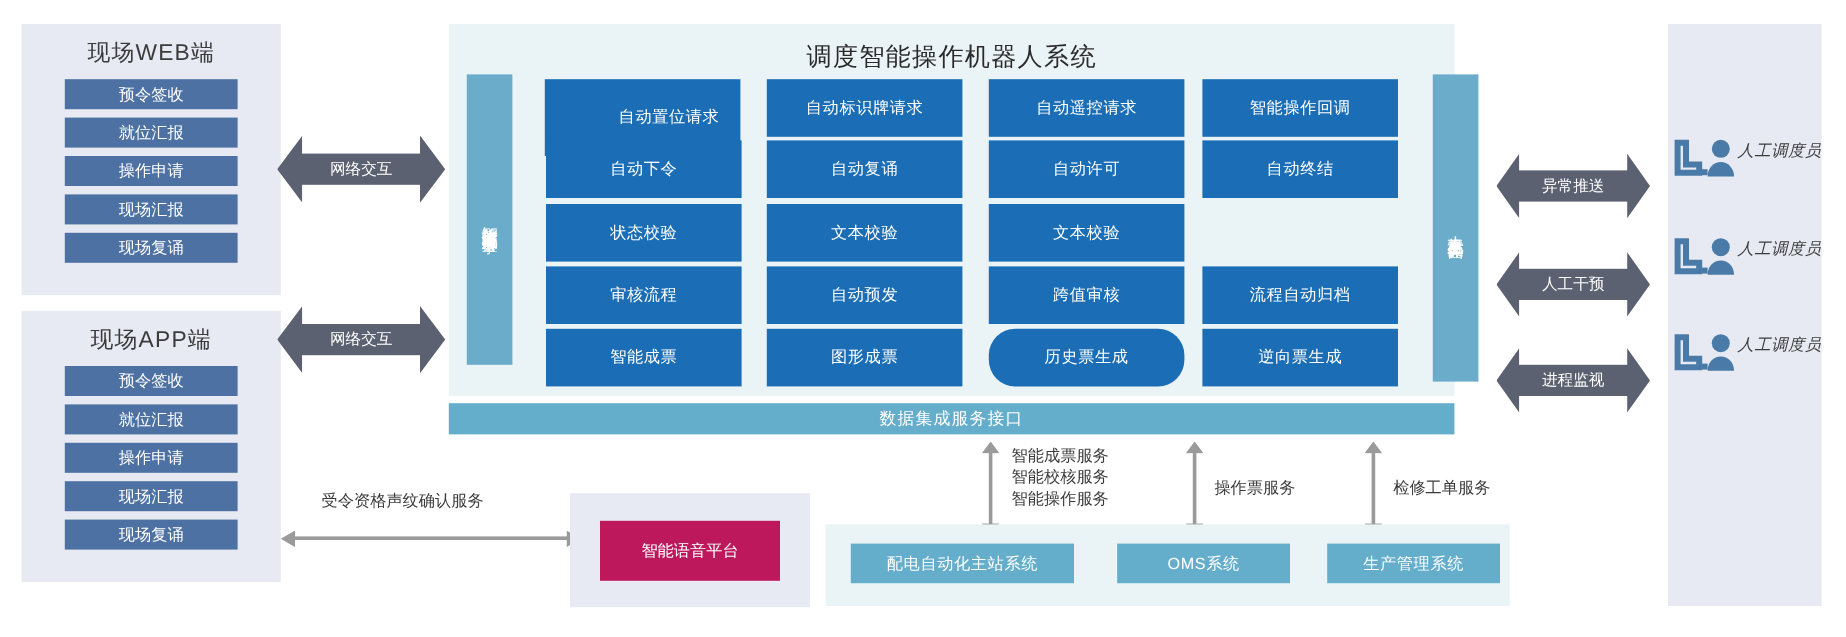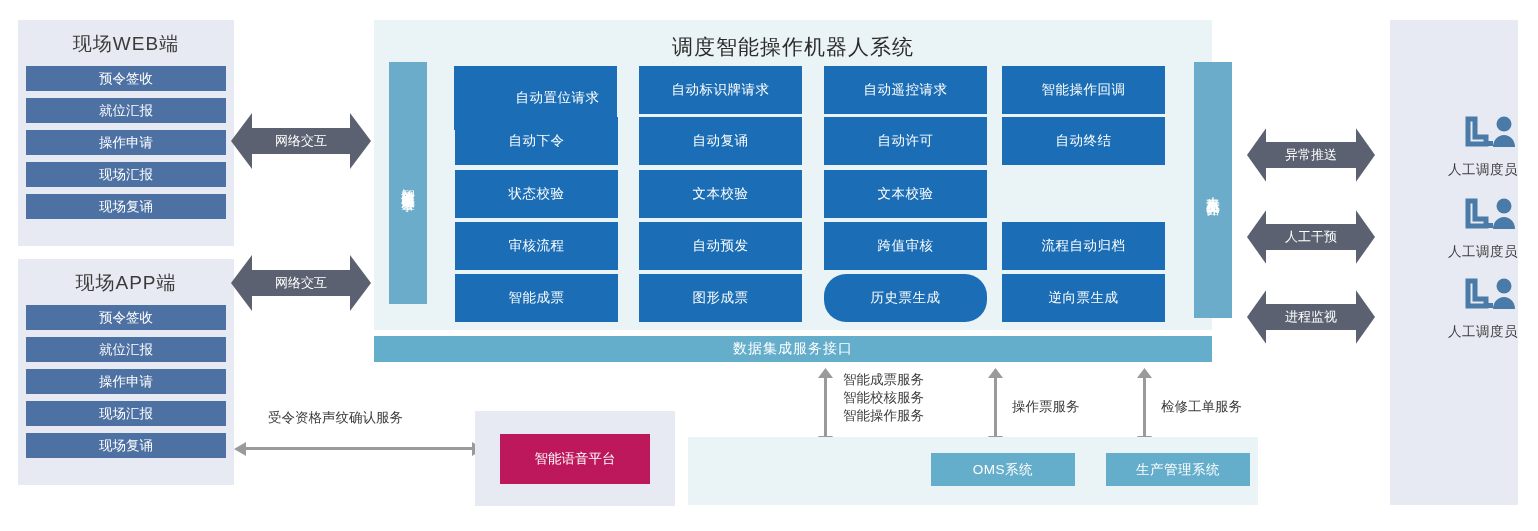--- a/index.html
+++ b/index.html
@@ -16,21 +16,21 @@
   
   .client-panel{
     background:#e7eaf2;
     display:flex;flex-direction:column;align-items:center;
   }
   .client-title{
     font-size:19px;color:#3b3b3b;letter-spacing:1px;
     margin-top:11px;margin-bottom:9px;
   }
   .client-btn{
-    width:200px;height:25px;margin-bottom:7px;
+    width:144px;height:25px;margin-bottom:7px;
     background:#4d71a3;color:#fff;
     font-size:13.5px;
     display:flex;align-items:center;justify-content:center;
   }
 
   
   .dbl-arrow{
     position:absolute;
     color:#fff;font-size:13px;
     display:flex;align-items:center;justify-content:center;
@@ -103,21 +103,21 @@
   .ext-box{
     background:#64adcb;color:#fff;font-size:13.5px;
     display:flex;align-items:center;justify-content:center;
     letter-spacing:.5px;
   }
 
   
   #dispatcher-panel{background:#e7eaf2;}
   .dispatcher{
     position:absolute;width:100%;
-    display:flex;flex-direction:column;align-items:flex-end;
+    display:flex;flex-direction:row;align-items:flex-start;font-style:italic;
   }
   .dispatcher .op-label{font-size:13.5px;color:#3b3b3b;margin-top:2px;letter-spacing:.5px;}
 </style>
 </head>
 <body>
 
 <div class="abs client-panel" id="web-panel" style="left:18px;top:20px;width:216px;height:226px;">
   <div class="client-title">现场WEB端</div>
   <div class="client-btn">预令签收</div>
   <div class="client-btn">就位汇报</div>
@@ -211,20 +211,21 @@
   <div class="hshaft"></div>
   <div class="hhead-l"></div>
   <div class="hhead-r"></div>
 </div>
 
 <div class="abs" id="voice-panel" style="left:475px;top:411px;width:200px;height:95px;">
   <div class="abs voice-box" style="left:25px;top:23px;width:150px;height:50px;">智能语音平台</div>
 </div>
 
 <div class="abs" id="ext-panel" style="left:688px;top:437px;width:570px;height:68px;">
+  <div class="abs ext-box" style="left:21px;top:16px;width:186px;height:33px;">配电自动化主站系统</div>
   <div class="abs ext-box" style="left:418px;top:16px;width:144px;height:33px;">生产管理系统</div>
   <div class="abs ext-box" style="left:243px;top:16px;width:144px;height:33px;">OMS系统</div>
 </div>
 
 <div class="dbl-arrow" style="left:1247px;top:128px;width:128px;height:54px;">
   <div class="shaft"></div>
   <div class="head-l"></div>
   <div class="head-r"></div>
   <span class="lbl">异常推送</span>
 </div>

